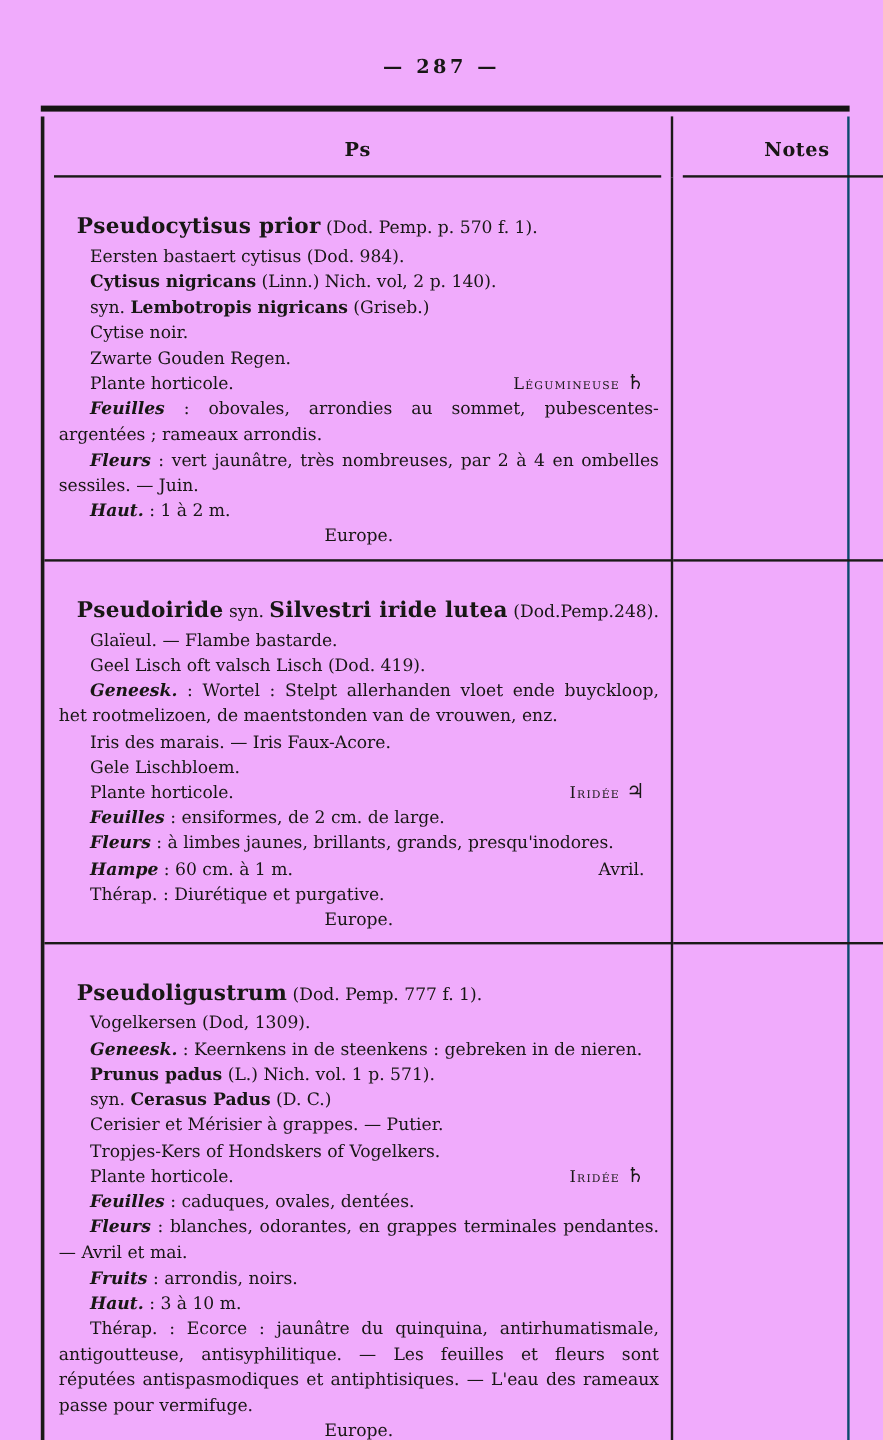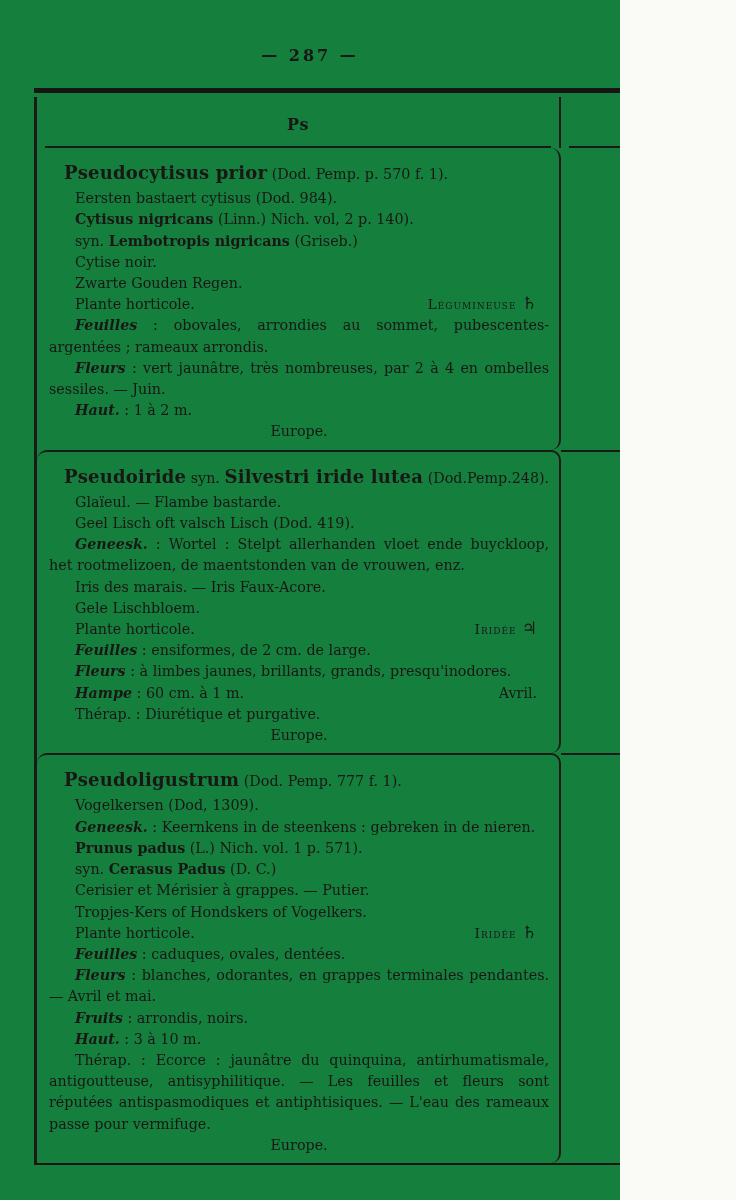--- a/index.html
+++ b/index.html
@@ -3,43 +3,43 @@
 <meta charset="utf-8">
 <style>
   html, body { margin:0; padding:0; }
   body {
     width:736px; height:1200px;
     background:#fafaf7;
     font-family:"DejaVu Serif", serif;
     color:#181715;
     -webkit-font-smoothing:antialiased;
   }
-  .sheet { position:relative; width:620px; height:1200px; overflow:hidden;
-           background:#15803d; }
+  .sheet { position:relative; width:736px; height:1200px; overflow:hidden;
+           background:#f0abfc; }
   .page-number {
     text-align:center; padding-top:46px;
     font-size:16px; font-weight:bold; letter-spacing:3px;
   }
   .table-wrap { position:absolute; left:34px; top:88px; width:674px; }
   .top-rule { height:5px; background:#161513; }
   .frame {
     margin-top:4px;
     border-left:3px solid #1b1a18;
     border-right:2px solid #0c4a6e;
     border-bottom:2px solid #161513;
   }
   .grid { display:grid; grid-template-columns:1fr 206px; }
   .cell-left { border-right:2px solid #1b1a18; }
   .head { padding-top:18px; }
   .head-label { text-align:center; font-weight:bold; font-size:16px; letter-spacing:0.5px; }
   .head-rule { height:2px; background:#1b1a18; margin:12px 8px 0 8px; }
   .sep { border-top:2px solid #1b1a18; }
   .entry-cell {
-    padding:11px 10px 7px 12px;
-    font-size:14.3px; line-height:21.2px;border-radius:10px;
+    padding:27px 10px 7px 12px;
+    font-size:14.3px; line-height:21.2px;
   }
   .notes-cell { min-height:20px; }
   .line { margin:0; }
   .line.para { text-align:justify; text-indent:26px; }
   .line.title { text-indent:15px; margin:3px 0 3px 0; white-space:nowrap; }
   .line.center { text-align:center; text-indent:0; }
   .line.split { display:flex; justify-content:space-between; align-items:baseline; }
   .line.split .seg-wrap { padding-left:26px; }
   .line.split .right-wrap { padding-right:12px; white-space:nowrap; }
   .b  { font-weight:bold; }

